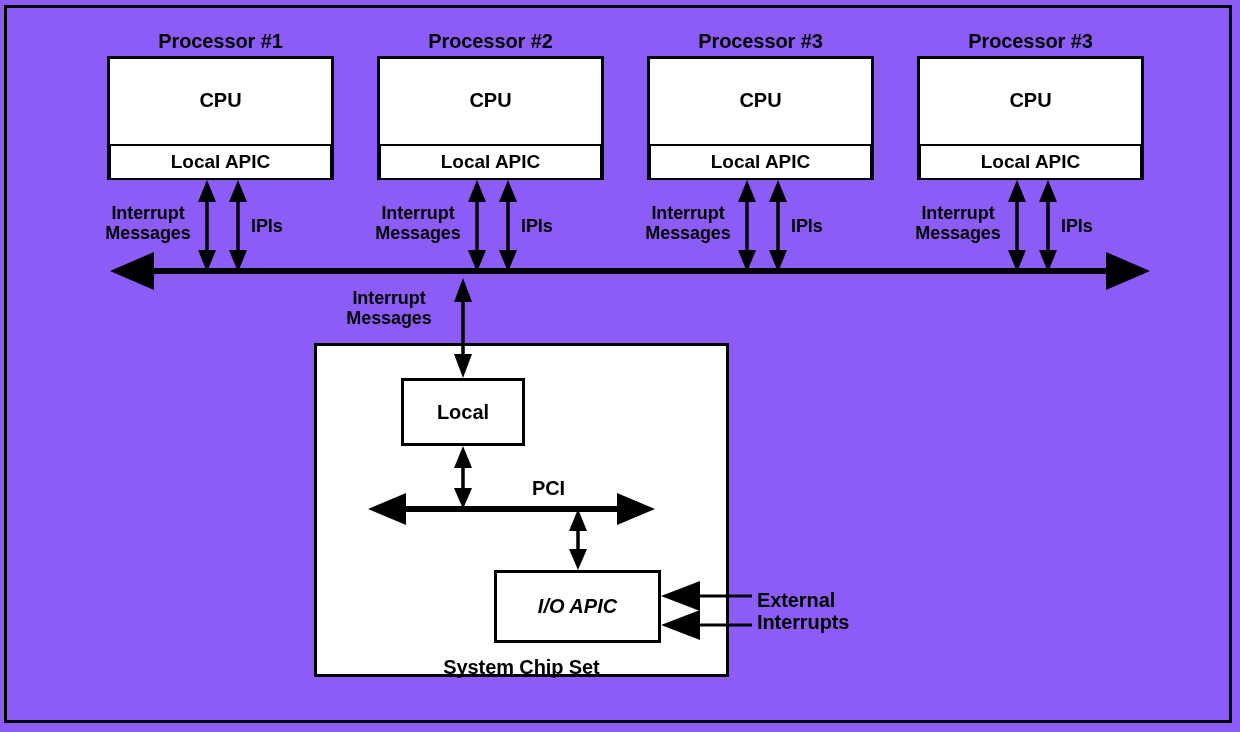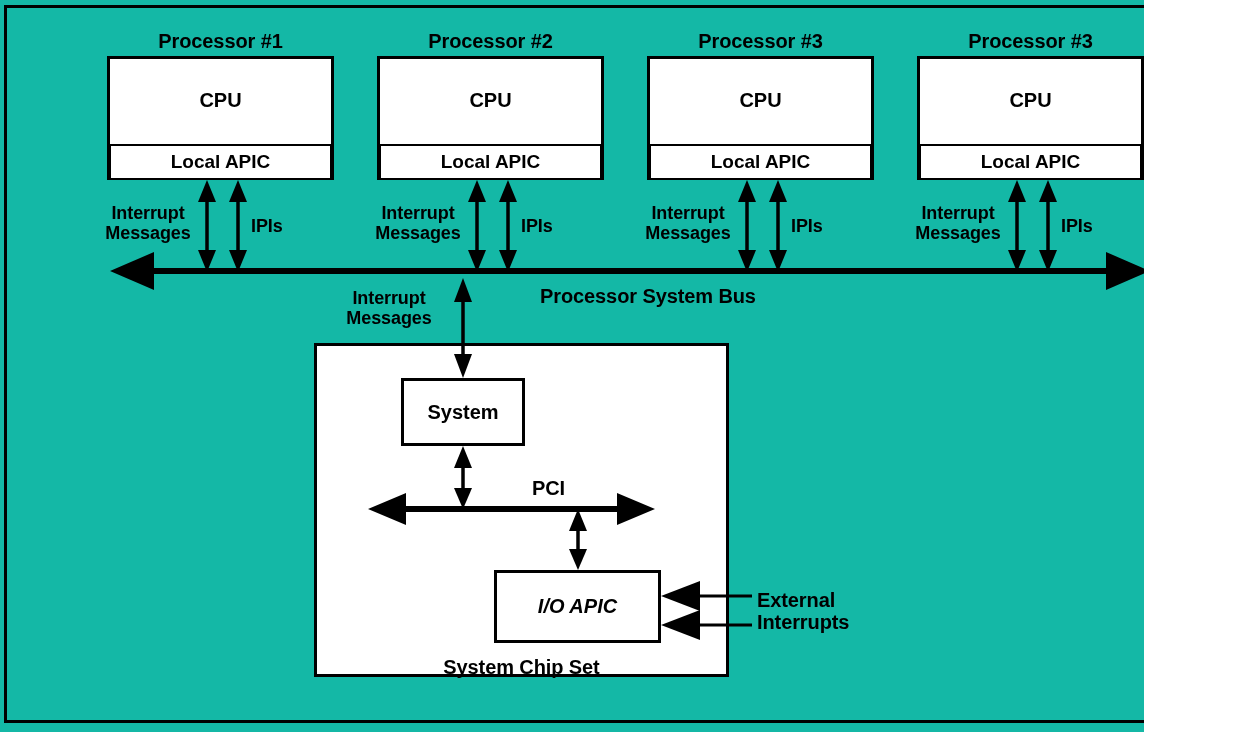--- a/index.html
+++ b/index.html
@@ -6,23 +6,23 @@
   html, body {
     margin: 0;
     padding: 0;
     background: #ffffff;
   }
   body {
     font-family: "Liberation Sans", sans-serif;
   }
   #canvas {
     position: relative;
-    width: 1144px;
+    width: 1240px;
     height: 732px;
-    background: #14b8a6;
+    background: #8b5cf6;
     overflow: hidden;
   }
   
   .page-frame {
     position: absolute;
     left: 4px;
     top: 5px;
     width: 1228px;
     height: 718px;
     border: 3px solid #000000;
@@ -123,28 +123,27 @@
 
   <div class="label t20 center" style="left:917px; top:30px; width:227px;">Processor #3</div>
   <div class="box" style="left:917px; top:56px; width:227px; height:124px;"></div>
   <div class="box-caption t20" style="left:917px; top:56px; width:227px; height:88px; font-size:20px;">CPU</div>
   <div class="box-thin" style="left:919px; top:144px; width:223px; height:36px;"></div>
   <div class="box-caption" style="left:919px; top:144px; width:223px; height:36px; font-size:19px;">Local APIC</div>
   <div class="label t18 right" style="left:903px; top:203px; width:110px;">Interrupt
 Messages</div>
   <div class="label t18" style="left:1061px; top:216px;">IPIs</div>
 
-  <div class="label t20" style="left:540px; top:285px;">Processor System Bus</div>
   <div class="label t18 right" style="left:330px; top:288px; width:118px;">Interrupt
 Messages</div>
 
   <div class="box" style="left:314px; top:343px; width:415px; height:334px;"></div>
 
   <div class="box" style="left:401px; top:378px; width:124px; height:68px;"></div>
-  <div class="box-caption" style="left:401px; top:378px; width:124px; height:68px; font-size:20px;">System</div>
+  <div class="box-caption" style="left:401px; top:378px; width:124px; height:68px; font-size:20px;">Local</div>
 
   <div class="label t20" style="left:532px; top:477px;">PCI</div>
 
   <div class="box" style="left:494px; top:570px; width:167px; height:73px;"></div>
   <div class="box-caption" style="left:494px; top:570px; width:167px; height:73px; font-size:20px;font-style:italic;">I/O APIC</div>
 
   <div class="label t20" style="left:757px; top:589px;">External
 Interrupts</div>
 
   <div class="label t20 center" style="left:314px; top:656px; width:415px;">System Chip Set</div>

